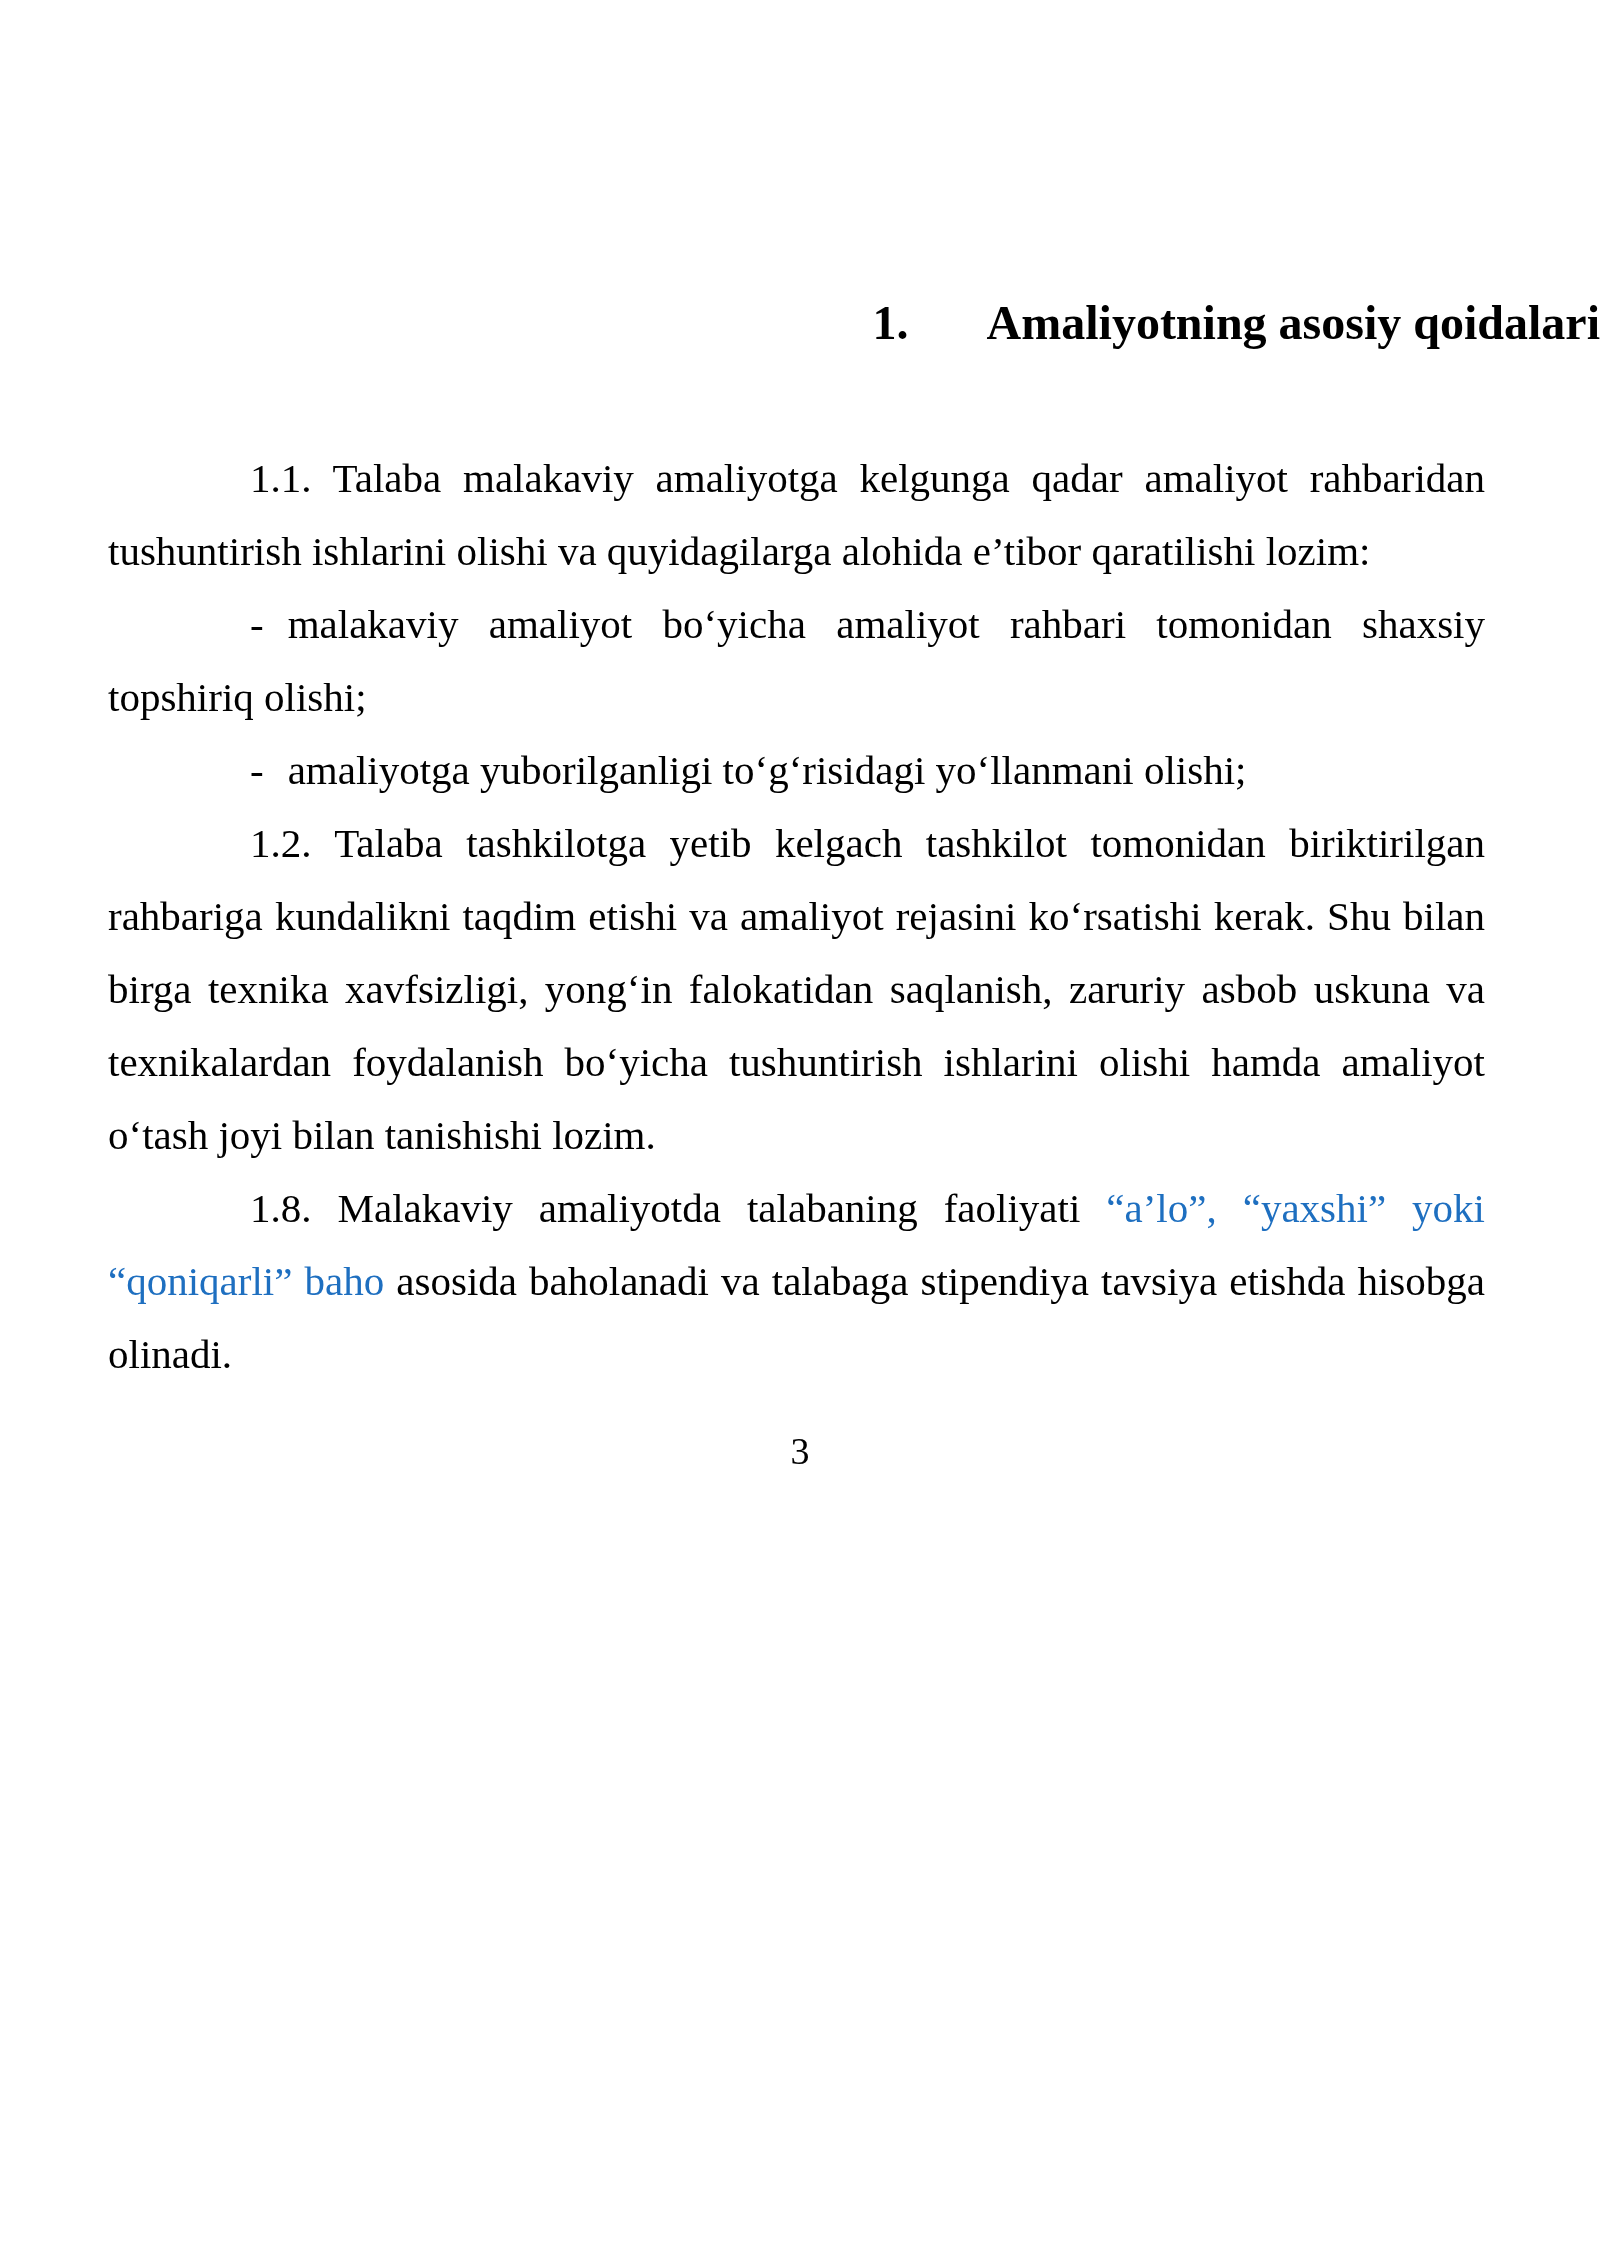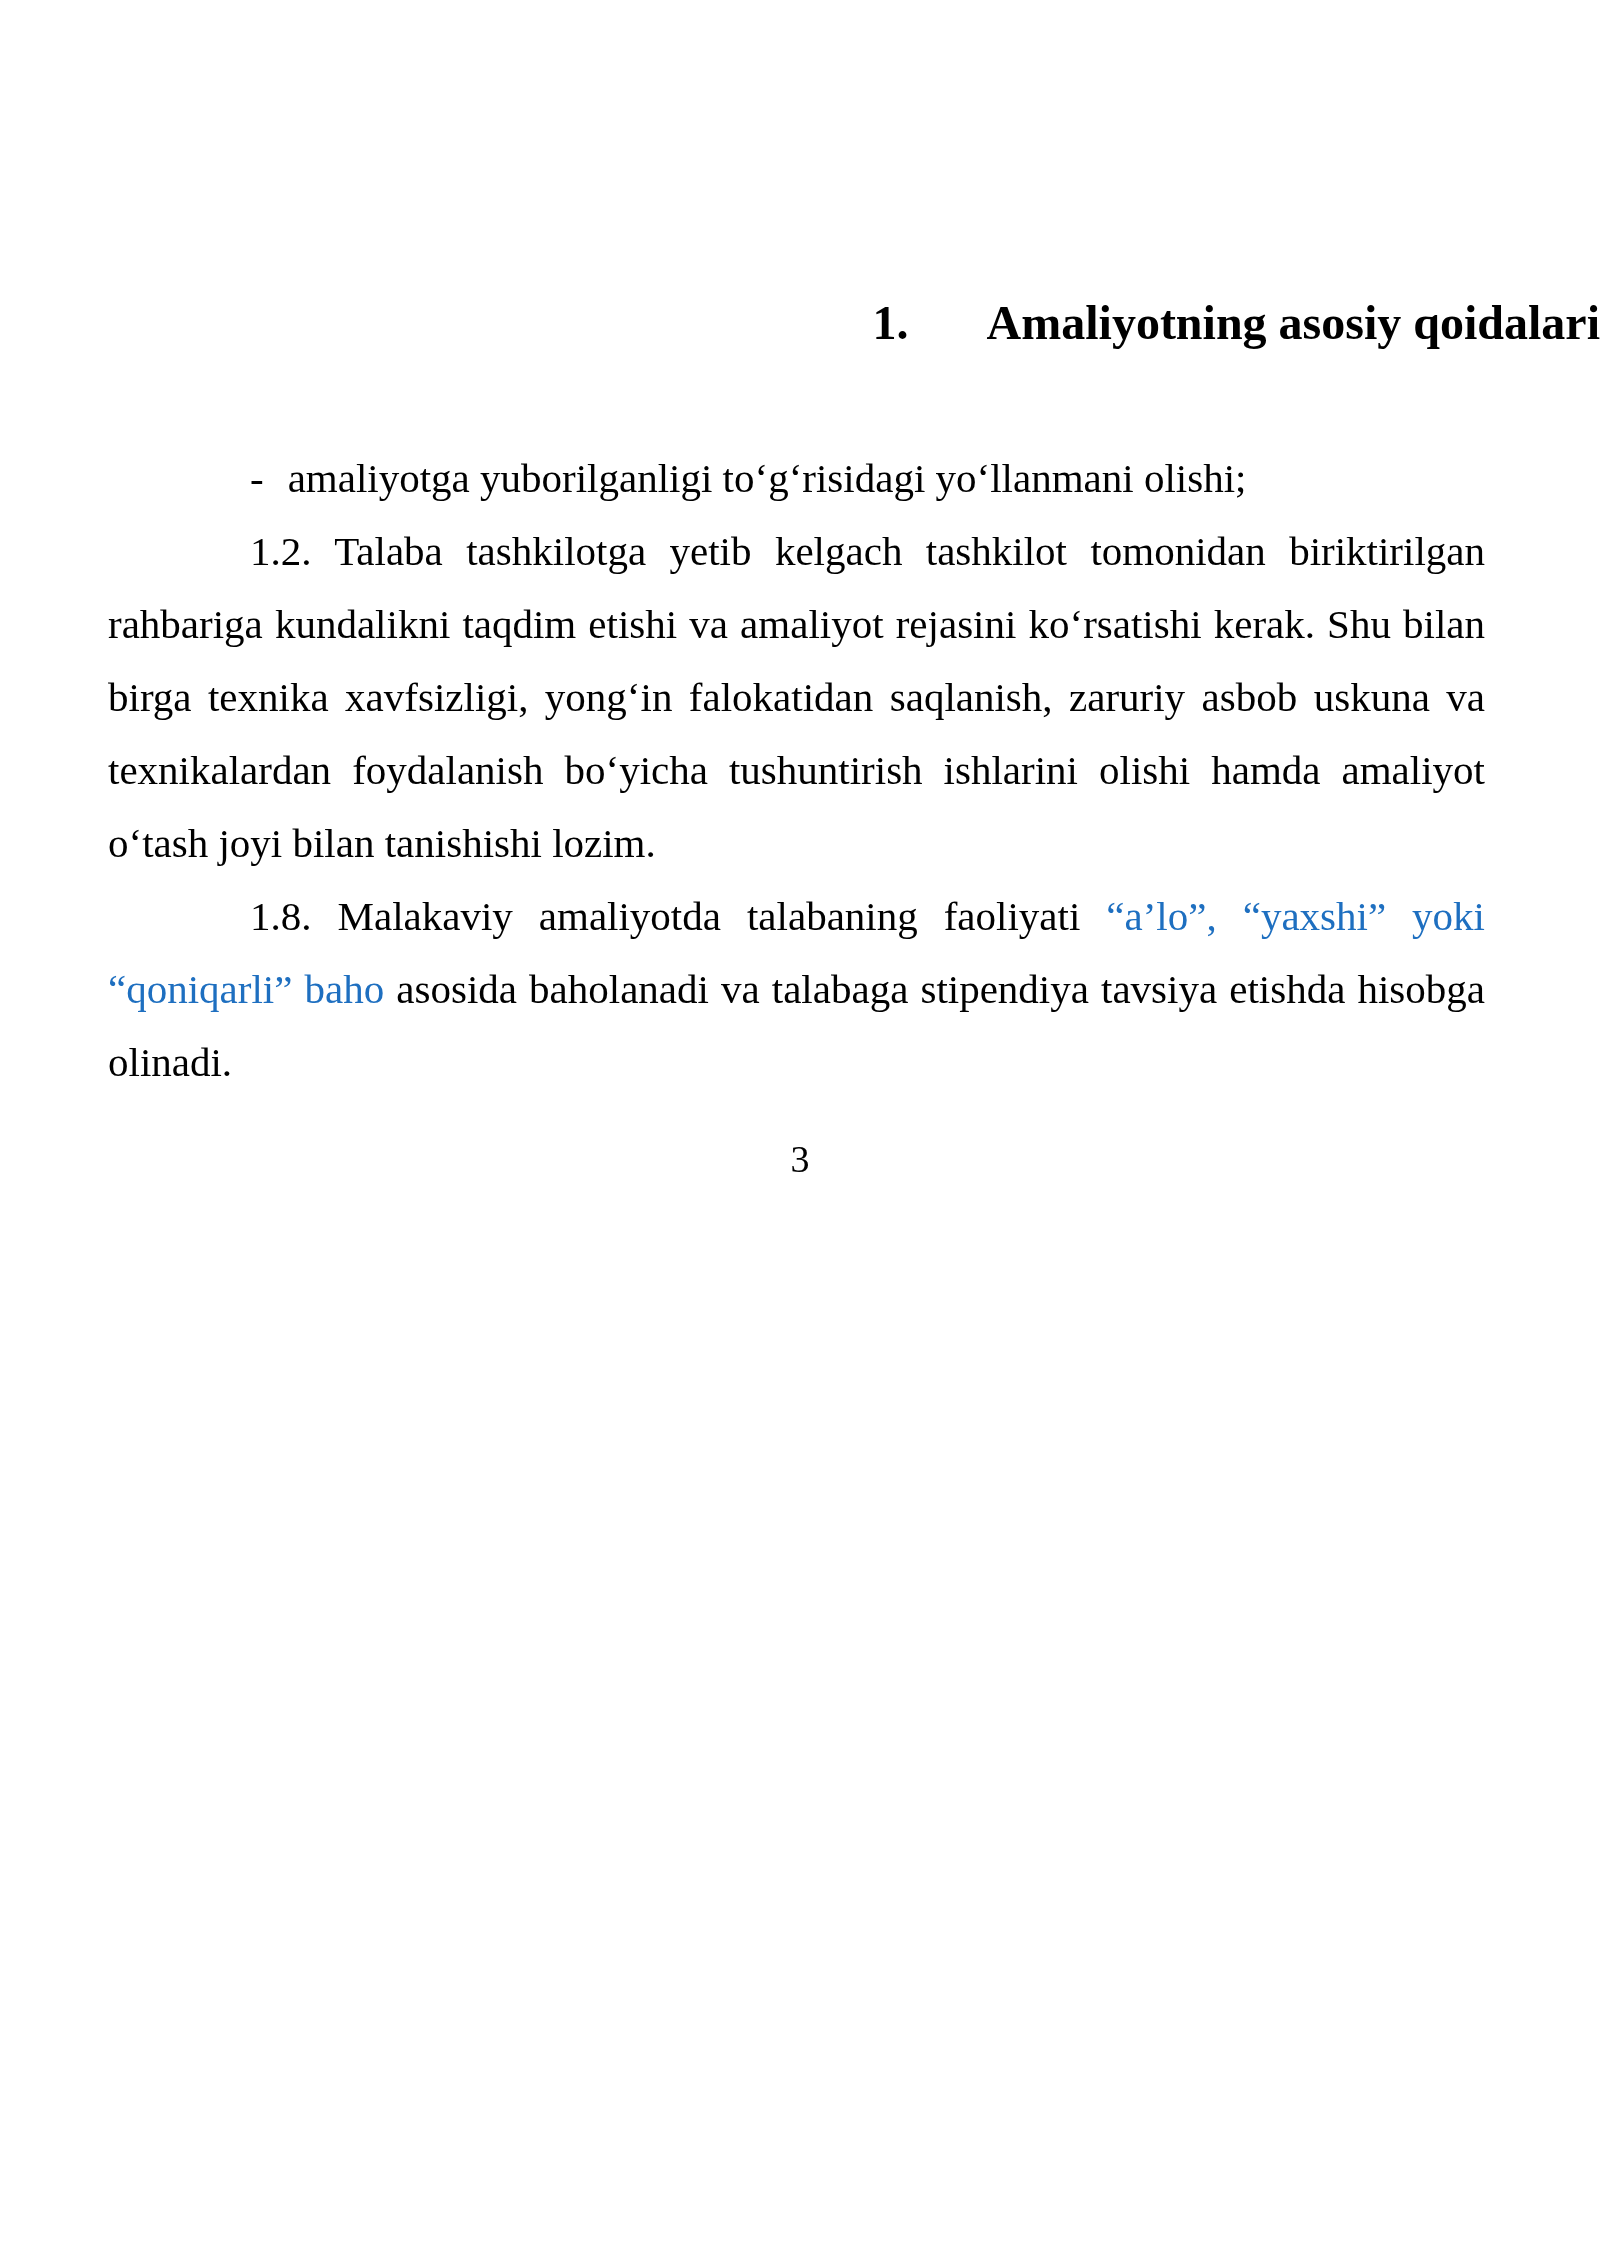--- a/index.html
+++ b/index.html
@@ -56,22 +56,24 @@
 </style>
 </head>
 <body>
 
 <div class="page">
 
   <div class="title"><span class="title-num">1.</span><span>Amaliyotning asosiy qoidalari</span></div>
 
   <div class="content">
 
+    <p class="para">1.1. Talaba malakaviy amaliyotga kelgunga qadar amaliyot rahbaridan tushuntirish ishlarini olishi va quyidagilarga alohida e’tibor qaratilishi lozim:</p>
 
 
+    <p class="para"><span class="dash">-</span><span>malakaviy amaliyot bo‘yicha amaliyot rahbari tomonidan shaxsiy topshiriq olishi;</span></p>
 
     <p class="para"><span class="dash">-</span><span>amaliyotga yuborilganligi to‘g‘risidagi yo‘llanmani olishi;</span></p>
 
     <p class="para">1.2. Talaba tashkilotga yetib kelgach tashkilot tomonidan biriktirilgan rahbariga kundalikni taqdim etishi va amaliyot rejasini ko‘rsatishi kerak. Shu bilan birga texnika xavfsizligi, yong‘in falokatidan saqlanish, zaruriy asbob uskuna va texnikalardan foydalanish bo‘yicha tushuntirish ishlarini olishi hamda amaliyot o‘tash joyi bilan tanishishi lozim.</p>
 
 
 
     <p class="para"><span>1.8. Malakaviy amaliyotda talabaning faoliyati </span><span class="blue">“a’lo”, “yaxshi” yoki “qoniqarli” baho</span><span> asosida baholanadi va talabaga stipendiya tavsiya etishda hisobga olinadi.</span></p>
 
   </div>

